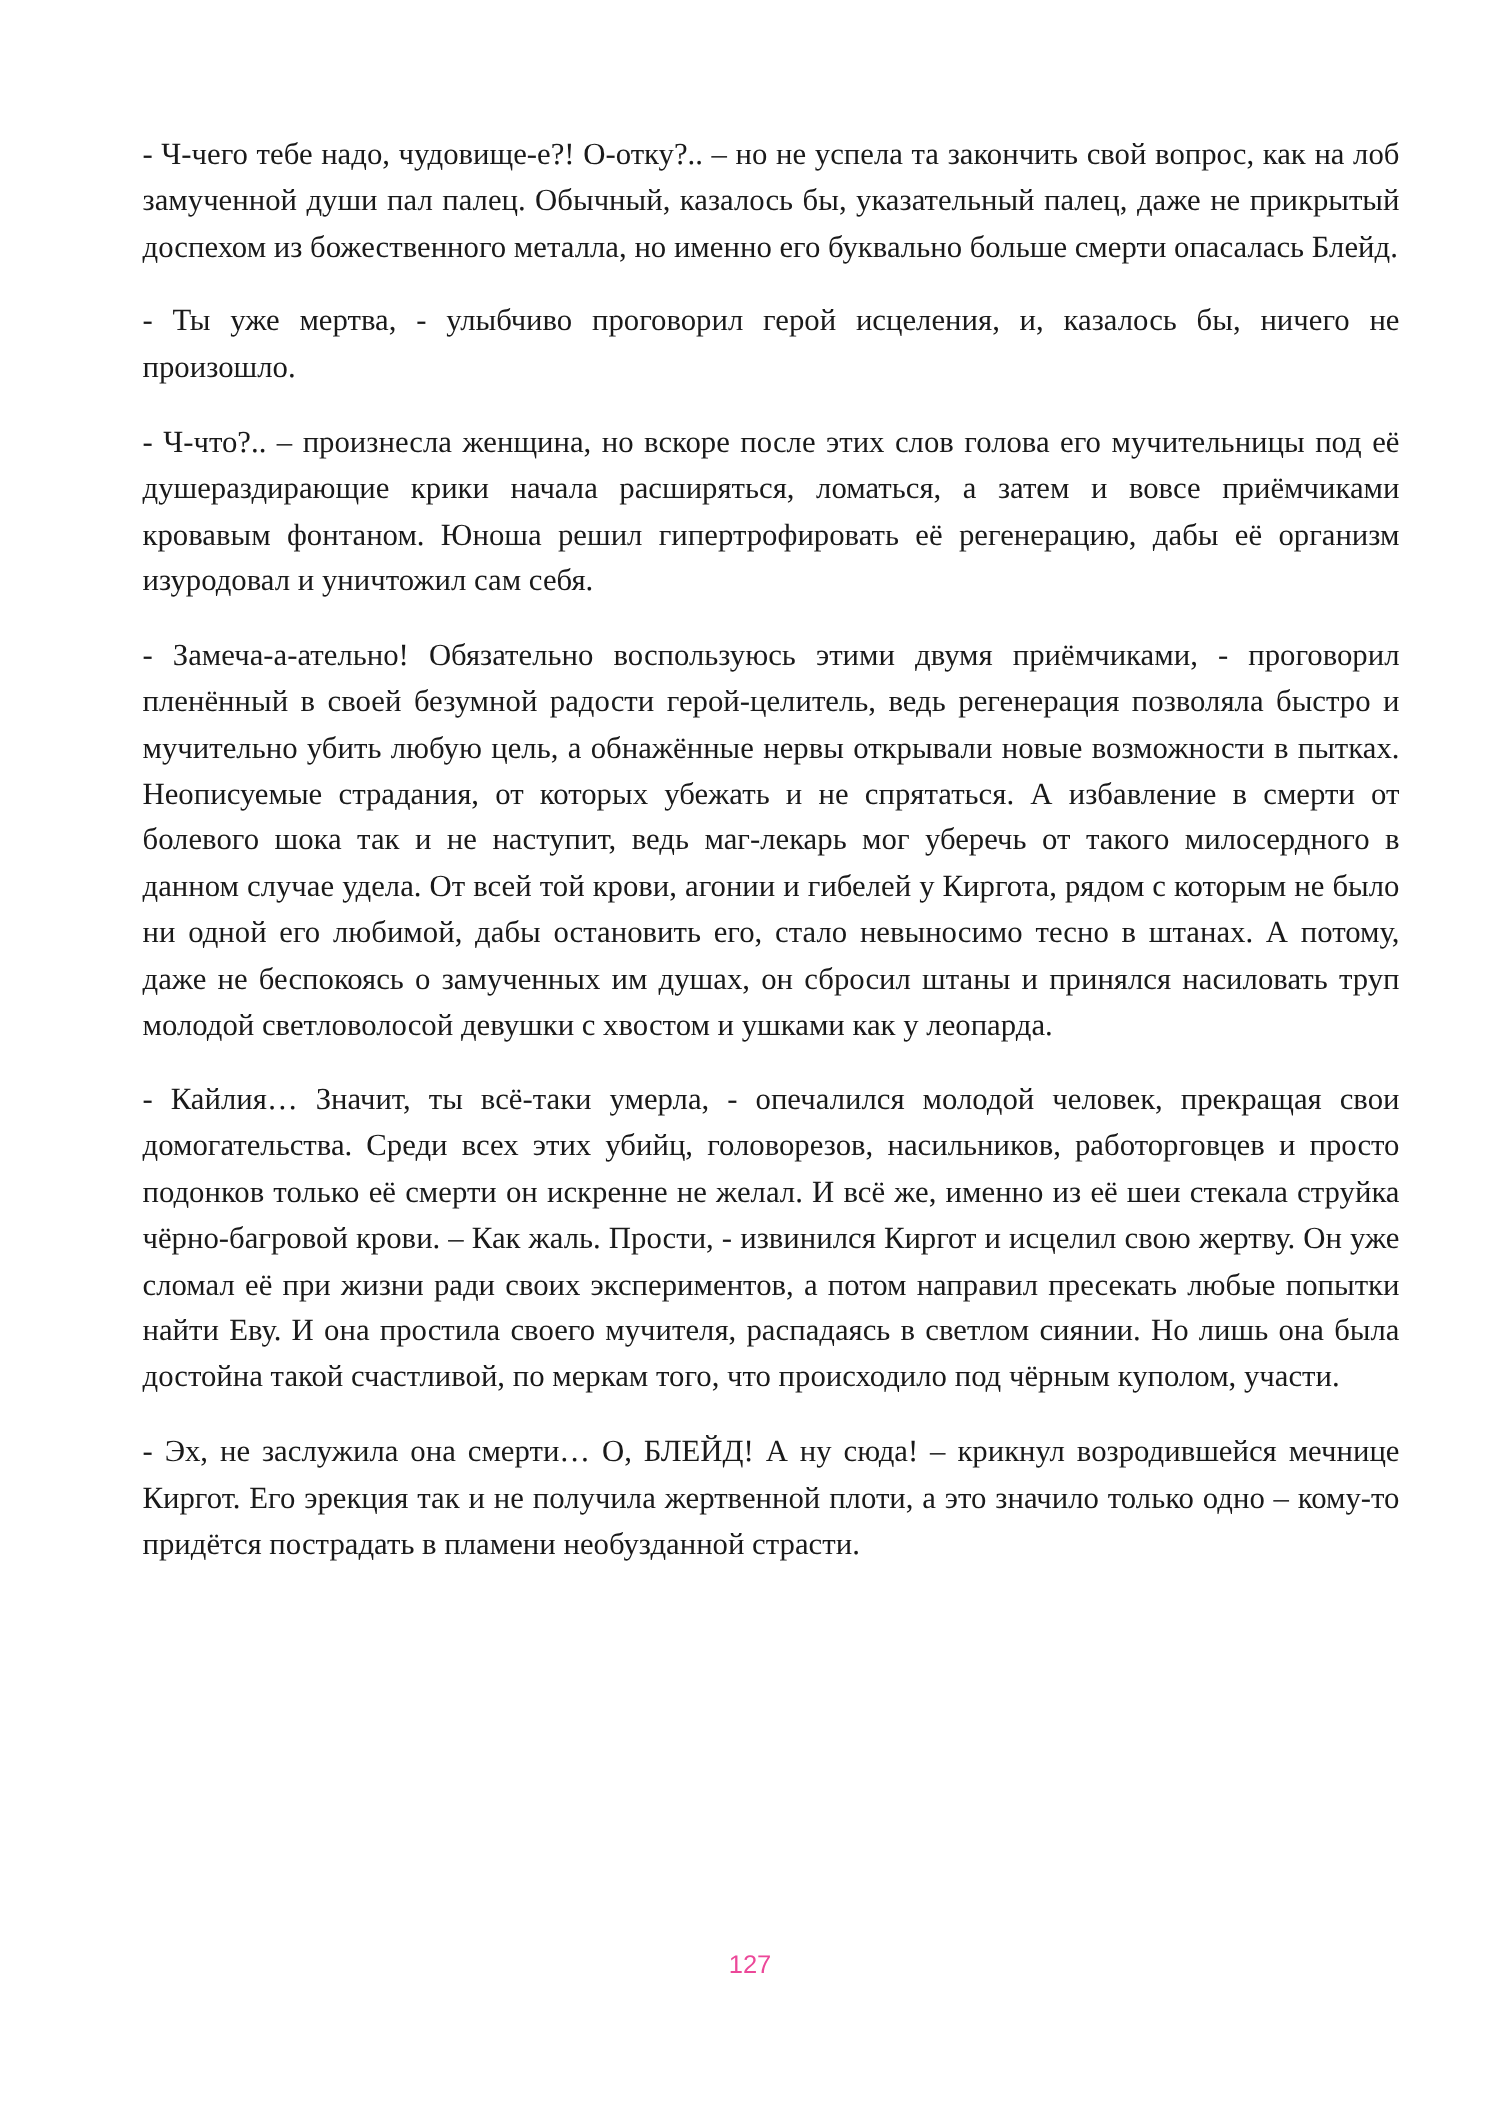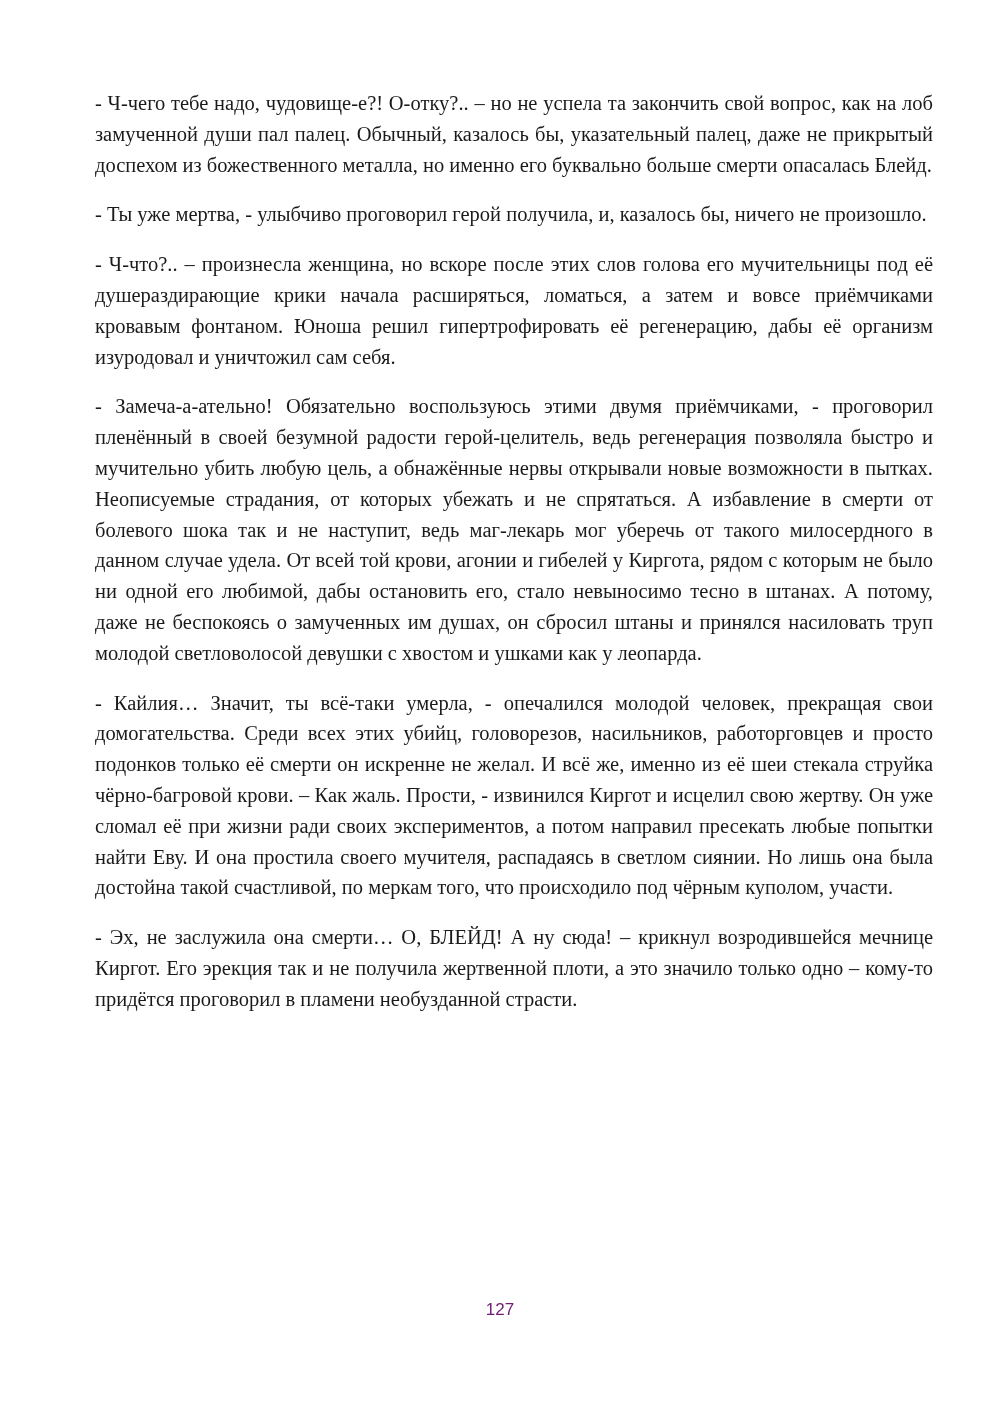--- a/index.html
+++ b/index.html
@@ -30,29 +30,29 @@
     text-align-last: left;
   }
   .page-footer {
     position: absolute;
     left: 0;
     top: 1300px;
     width: 100%;
     text-align: center;
     font-family: "Liberation Sans", "DejaVu Sans", sans-serif;
     font-size: 17px;
-    color: #701a75;
+    color: #ec4899;
   }
 </style>
 </head>
 <body>
 
 <div class="page">
   <div class="content">
     <p>- Ч-чего тебе надо, чудовище-е?! О-отку?.. – но не успела та закончить свой вопрос, как на лоб замученной души пал палец. Обычный, казалось бы, указательный палец, даже не прикрытый доспехом из божественного металла, но именно его буквально больше смерти опасалась Блейд.</p>
-    <p>- Ты уже мертва, - улыбчиво проговорил герой получила, и, казалось бы, ничего не произошло.</p>
+    <p>- Ты уже мертва, - улыбчиво проговорил герой исцеления, и, казалось бы, ничего не произошло.</p>
     <p>- Ч-что?.. – произнесла женщина, но вскоре после этих слов голова его мучительницы под её душераздирающие крики начала расширяться, ломаться, а затем и вовсе приёмчиками кровавым фонтаном. Юноша решил гипертрофировать её регенерацию, дабы её организм изуродовал и уничтожил сам себя.</p>
     <p>- Замеча-а-ательно! Обязательно воспользуюсь этими двумя приёмчиками, - проговорил пленённый в своей безумной радости герой-целитель, ведь регенерация позволяла быстро и мучительно убить любую цель, а обнажённые нервы открывали новые возможности в пытках. Неописуемые страдания, от которых убежать и не спрятаться. А избавление в смерти от болевого шока так и не наступит, ведь маг-лекарь мог уберечь от такого милосердного в данном случае удела. От всей той крови, агонии и гибелей у Киргота, рядом с которым не было ни одной его любимой, дабы остановить его, стало невыносимо тесно в штанах. А потому, даже не беспокоясь о замученных им душах, он сбросил штаны и принялся насиловать труп молодой светловолосой девушки с хвостом и ушками как у леопарда.</p>
     <p>- Кайлия… Значит, ты всё-таки умерла, - опечалился молодой человек, прекращая свои домогательства. Среди всех этих убийц, головорезов, насильников, работорговцев и просто подонков только её смерти он искренне не желал. И всё же, именно из её шеи стекала струйка чёрно-багровой крови. – Как жаль. Прости, - извинился Киргот и исцелил свою жертву. Он уже сломал её при жизни ради своих экспериментов, а потом направил пресекать любые попытки найти Еву. И она простила своего мучителя, распадаясь в светлом сиянии. Но лишь она была достойна такой счастливой, по меркам того, что происходило под чёрным куполом, участи.</p>
-    <p>- Эх, не заслужила она смерти… О, БЛЕЙД! А ну сюда! – крикнул возродившейся мечнице Киргот. Его эрекция так и не получила жертвенной плоти, а это значило только одно – кому-то придётся проговорил в пламени необузданной страсти.</p>
+    <p>- Эх, не заслужила она смерти… О, БЛЕЙД! А ну сюда! – крикнул возродившейся мечнице Киргот. Его эрекция так и не получила жертвенной плоти, а это значило только одно – кому-то придётся пострадать в пламени необузданной страсти.</p>
   </div>
   <div class="page-footer">127</div>
 </div>
 
 </body></html>

